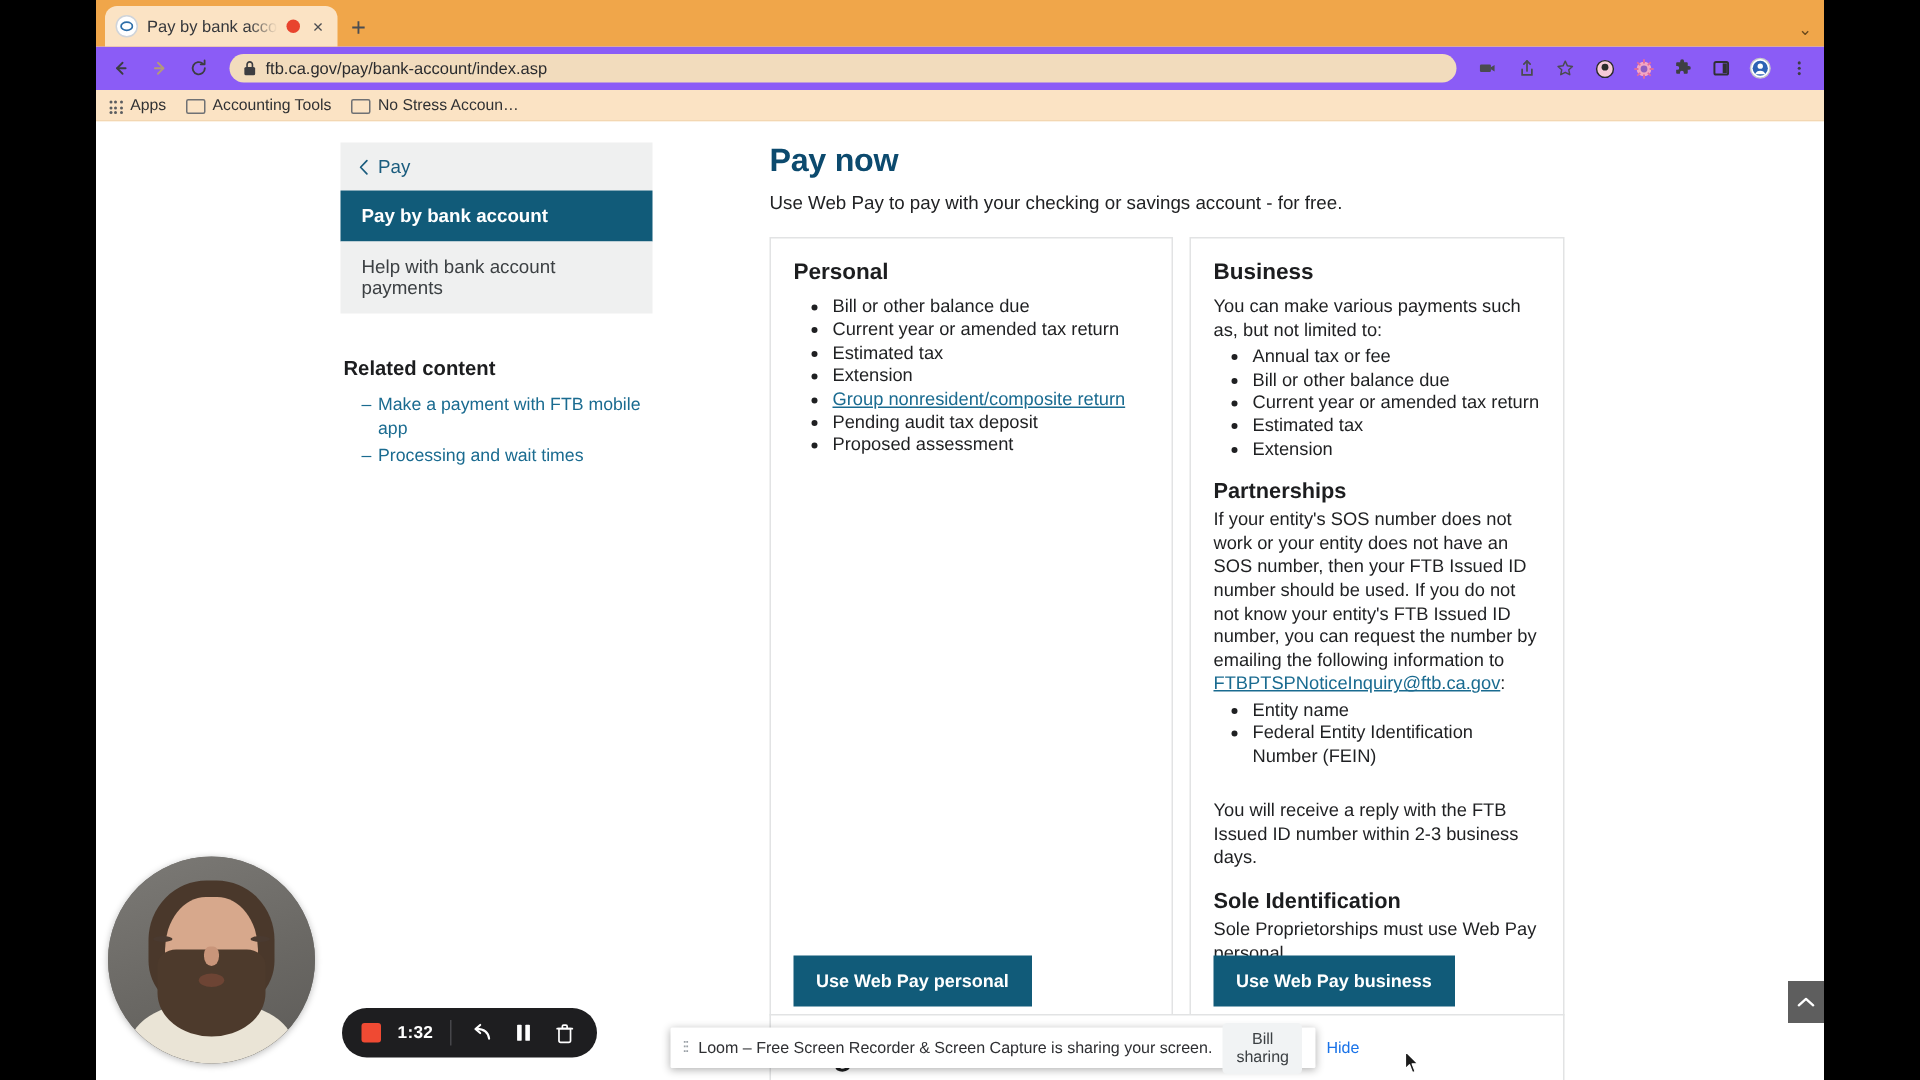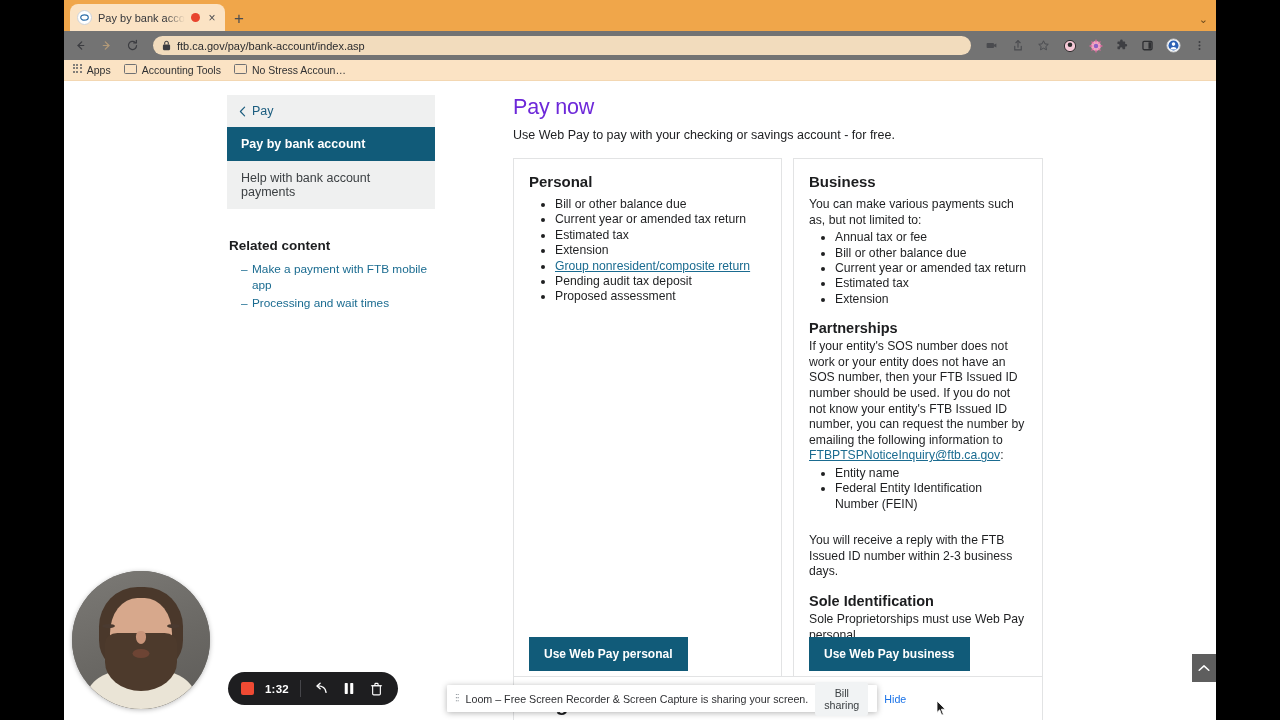--- a/index.html
+++ b/index.html
@@ -79,21 +79,21 @@
   }
   .tabstrip-right {
     position: absolute; right: 8px; bottom: 5px;
     font-size: 11px; color: #6b4a1d;
     cursor: pointer;
   }
 
   
   .toolbar {
     height: 29px;
-    background: #737373;
+    background: #8b5cf6;
     display: flex; align-items: center;
     padding: 0 8px;
     gap: 9px;
   }
   .nav-btn {
     width: 17px; height: 17px;
     display: flex; align-items: center; justify-content: center;
     color: #3c3d41;
     cursor: pointer;
     flex: 0 0 auto;
@@ -126,21 +126,21 @@
   
   .bookmarks {
     height: 21px;
     background: #fbe3c4;
     display: flex; align-items: center;
     padding: 0 9px;
     gap: 13px;
     border-bottom: 1px solid #f3d7b2;
   }
   .bm {
-    display: flex; align-items: flex-start; gap: 5px;
+    display: flex; align-items: flex-end; gap: 5px;
     font-size: 10.5px; color: #303133;
     cursor: pointer;
   }
   .bm-grid {
     display: grid;
     grid-template-columns: repeat(3, 2px);
     grid-template-rows: repeat(3, 2px);
     gap: 1.4px;
   }
   .bm-grid i { background: #5b5d60; width: 2px; height: 2px; border-radius: 50%; display:block;}
@@ -219,22 +219,22 @@
   }
 
   
   .main {
     position: absolute;
     left: 449px; top: 14px;
     width: 530px;
   }
   .page-title {
     font-size: 21.5px;
-    font-weight: 400;
-    color: #6d28d9;
+    font-weight: 700;
+    color: #0c4a6e;
     letter-spacing: -0.2px;
   }
   .page-sub {
     margin-top: 8px;
     font-size: 12.5px;
     color: #212224;
   }
   .cards {
     display: flex;
     gap: 11px;

